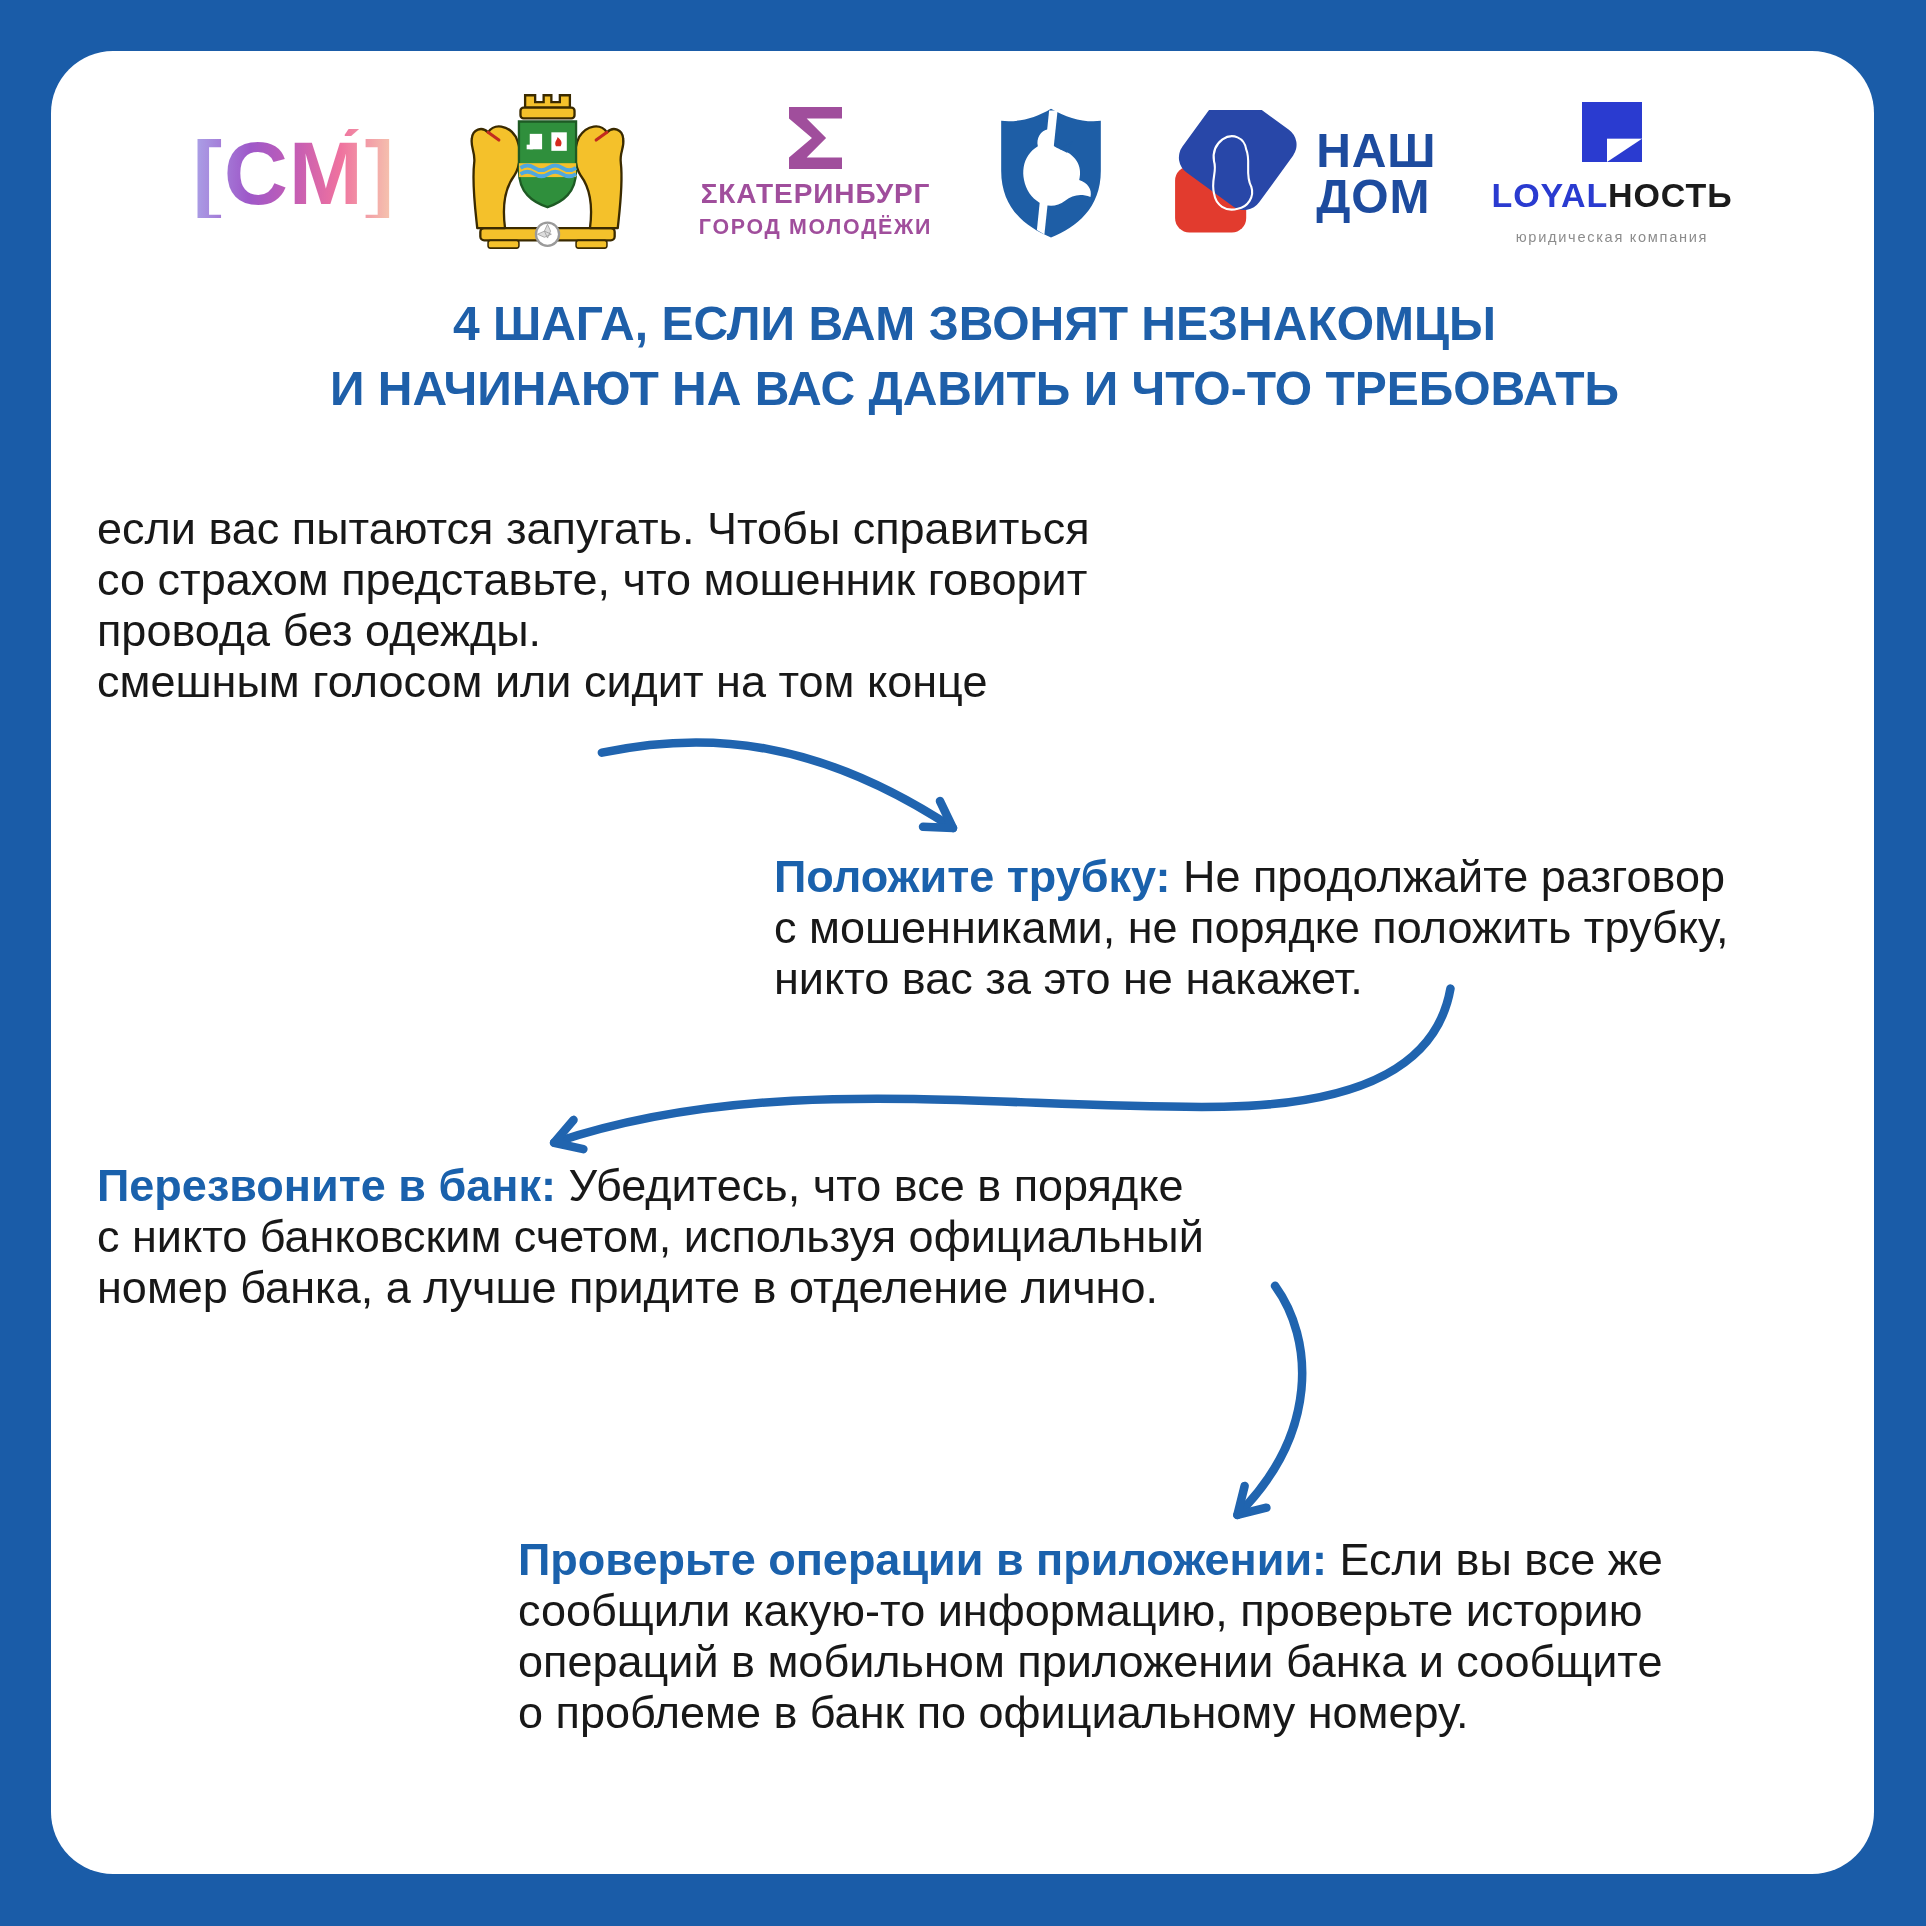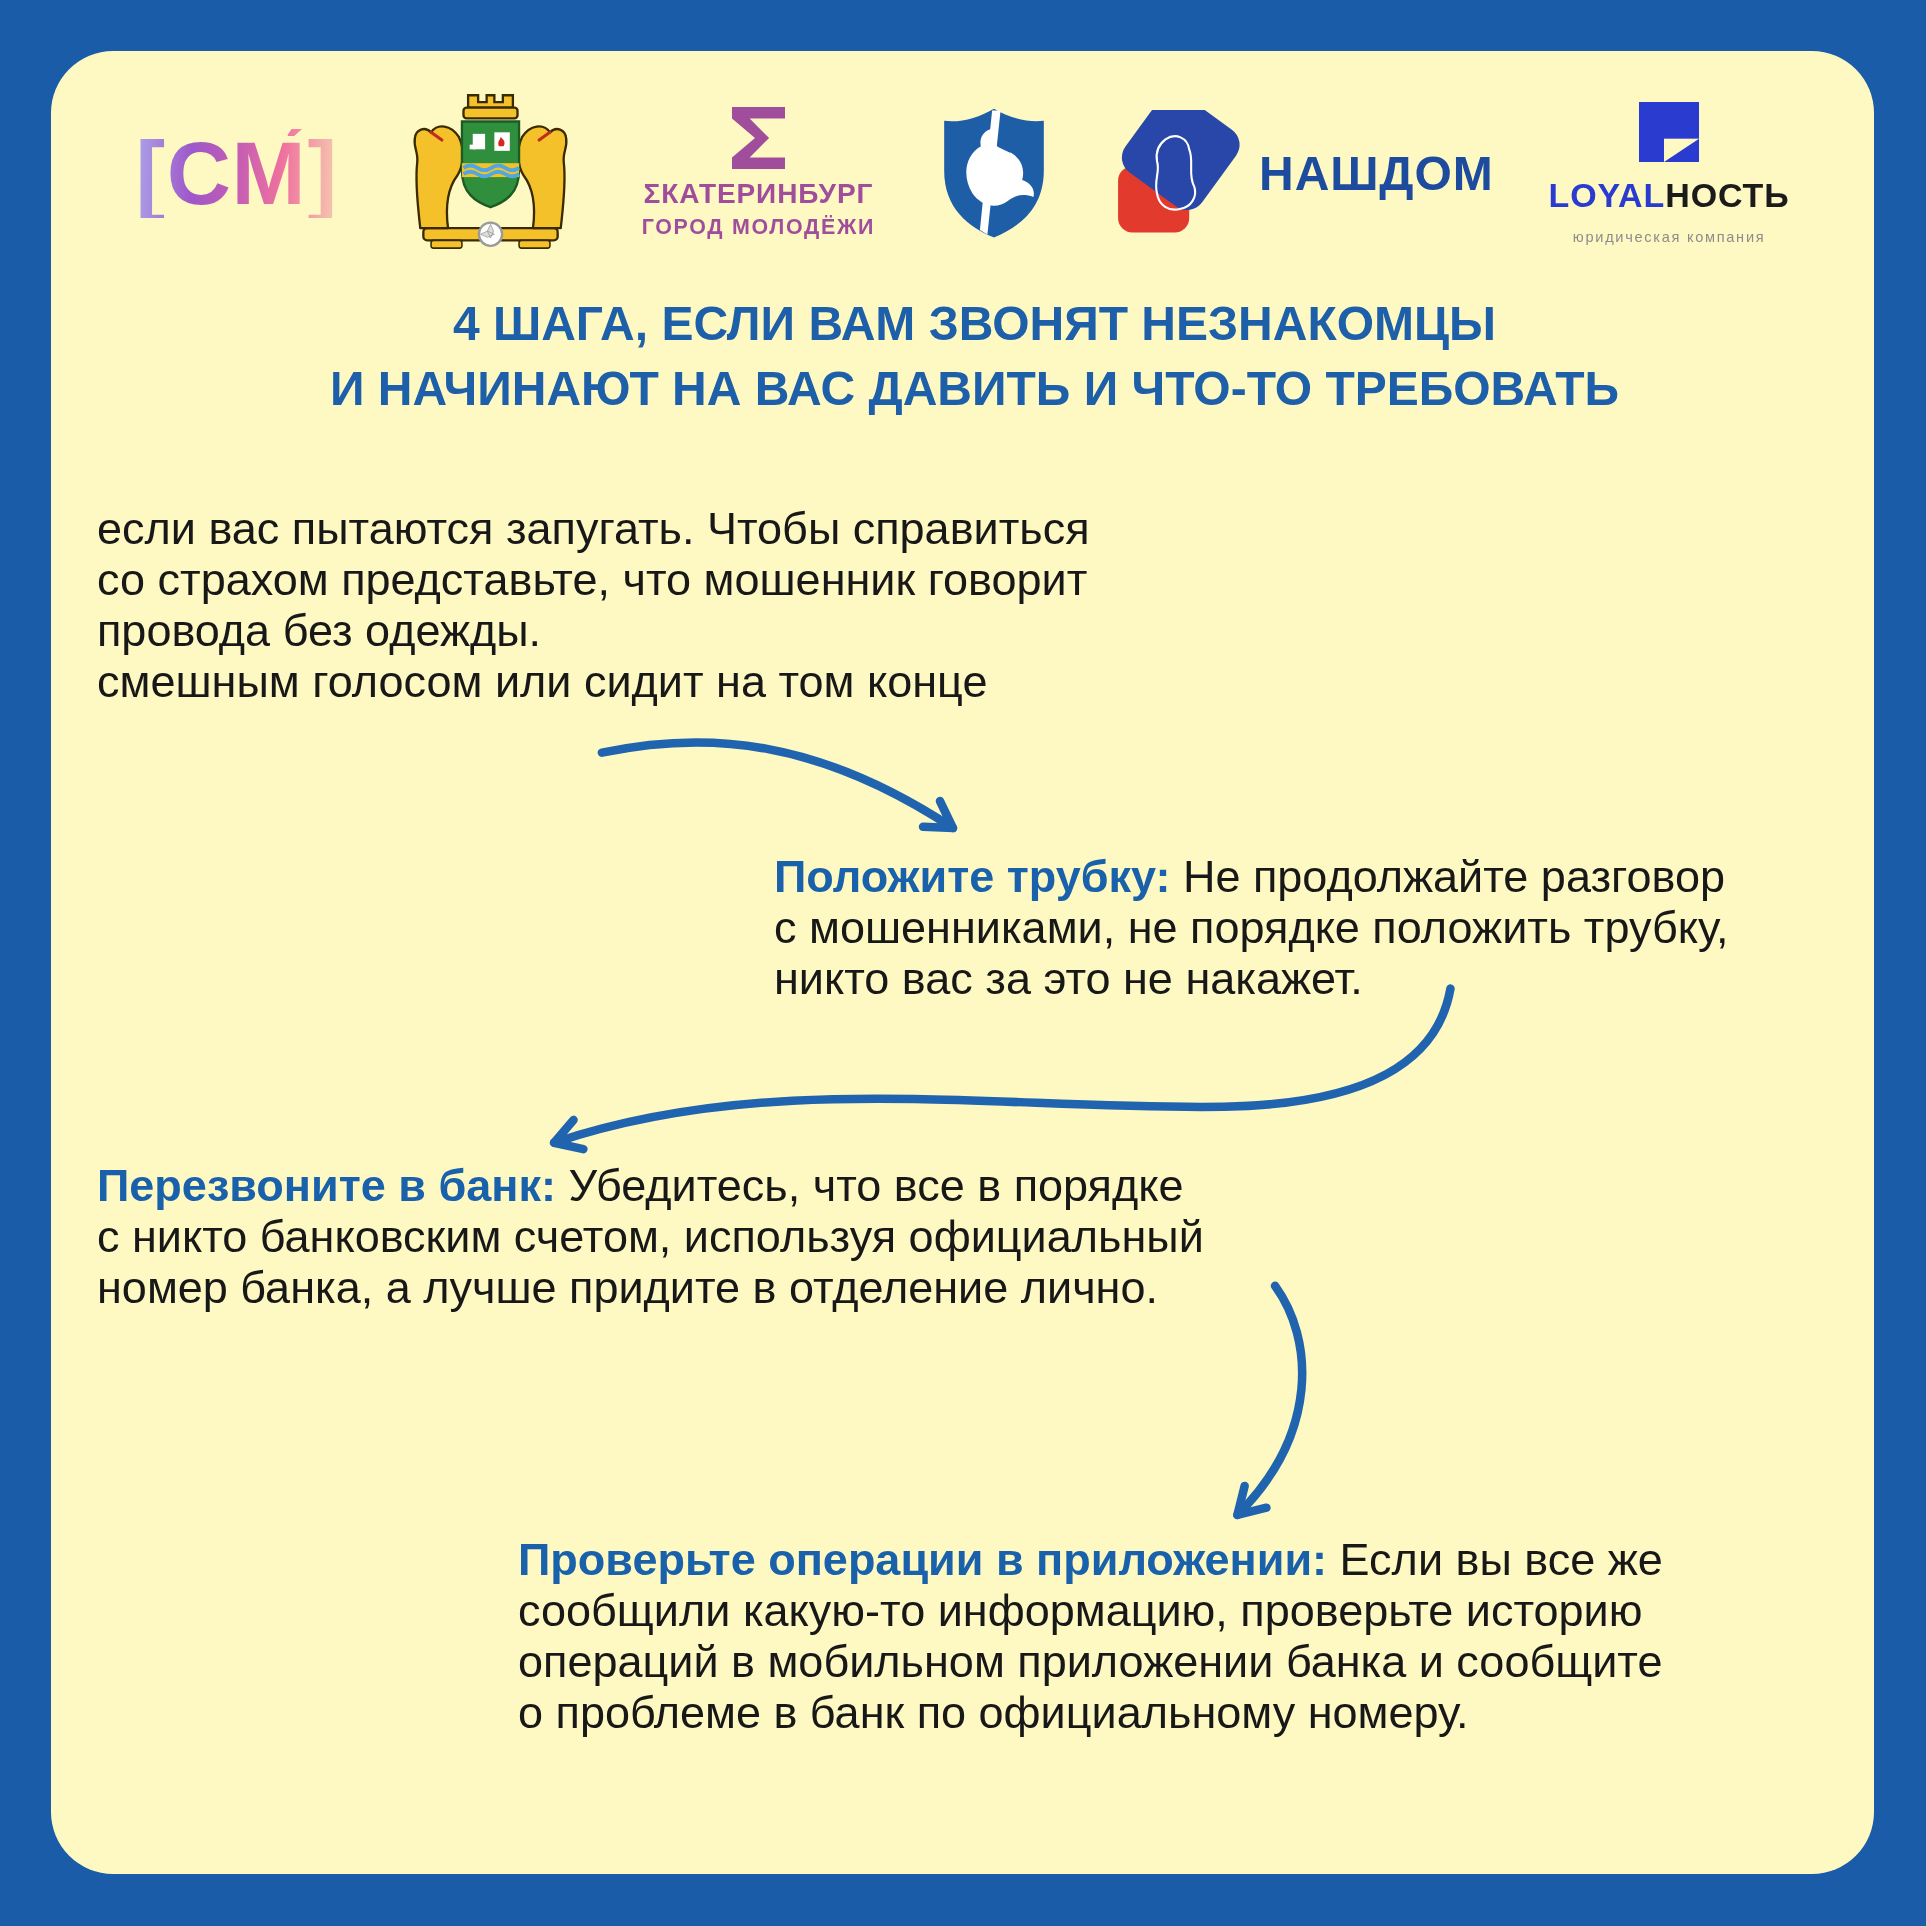--- a/index.html
+++ b/index.html
@@ -4,38 +4,38 @@
 <style>
   html,body{margin:0;padding:0;}
   body{
     width:1926px;height:1926px;position:relative;
     background:#1A5CA8;
     font-family:"Liberation Sans", sans-serif;
     overflow:hidden;
   }
   .card{
     position:absolute;left:51px;top:51px;width:1823px;height:1823px;
-    background:#fef9c3;border-radius:62px;
+    background:#ffffff;border-radius:62px;
   }
   
   .logo-row{
     position:absolute;left:0;top:24px;width:100%;height:197px;
     display:flex;justify-content:center;align-items:center;gap:55px;
   }
   .sm-logo-text{
     font-size:89px;font-weight:800;letter-spacing:1.7px;
     background:linear-gradient(92deg,#ABA4E8 0%,#9E58C9 28%,#C45DB4 50%,#EF729F 72%,#F6CDB0 100%);
     -webkit-background-clip:text;background-clip:text;color:transparent;
     line-height:1;
   }
   .ekb-logo{display:flex;flex-direction:column;align-items:center;gap:8.6px;color:#A04E9C;}
   .ekb-line1{font-size:28px;font-weight:800;letter-spacing:0.9px;}
   .ekb-line2{font-size:21.4px;font-weight:800;letter-spacing:1.7px;margin-top:-3.4px;}
   .nashdom-logo{display:flex;align-items:center;gap:19px;}
-  .nashdom-text{display:flex;flex-direction:row;color:#1D4B9E;font-weight:800;font-size:48px;line-height:46px;letter-spacing:0.9px;}
+  .nashdom-text{display:flex;flex-direction:column;color:#1D4B9E;font-weight:800;font-size:48px;line-height:46px;letter-spacing:0.9px;}
   .loyal-logo{display:flex;flex-direction:column;align-items:center;gap:13.7px;}
   .loyal-word{font-size:34px;letter-spacing:0.9px;font-weight:600;}
   .loyal-word .blue{color:#2A3BD0;}
   .loyal-word .black{color:#1b1b1b;}
   .loyal-sub{font-size:14.6px;color:#8C8C8C;letter-spacing:1.7px;}
   
   .title{
     position:absolute;left:12px;top:240px;width:100%;
     text-align:center;color:#1E5FA9;font-weight:700;
     font-size:48px;line-height:65px;letter-spacing:0px;

